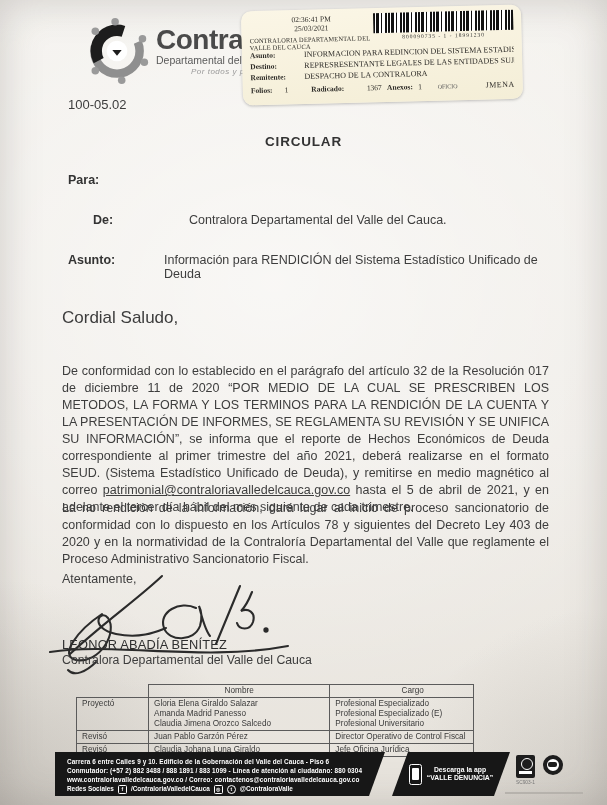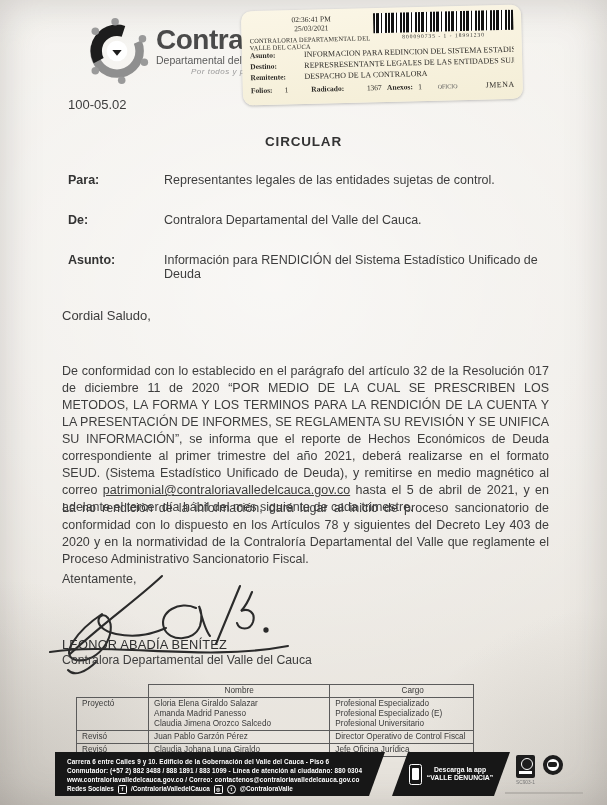--- a/index.html
+++ b/index.html
@@ -45,22 +45,22 @@
   .stamp-bottom .gap1{width:14px;} .stamp-bottom .gap2{width:26px;}
   .stamp-bottom .gap3{width:6px;} .stamp-bottom .gap4{width:18px;}
   .stamp-tipo{font-size:6px;color:#555;}
   .stamp-user{margin-left:28px;font-size:8px;letter-spacing:.5px;}
   
   .refcode{position:absolute;left:68px;top:97px;font-size:13px;}
   .doc-title{position:absolute;left:0;top:134px;width:100%;text-align:center;font-size:13.5px;font-weight:bold;letter-spacing:.8px;color:#333;}
   .meta-row{position:absolute;left:68px;width:490px;display:flex;font-size:12.5px;}
   .meta-label{font-weight:bold;width:96px;flex:none;color:#333;}
   .meta-val{color:#3d3d3d;}
-  .row-para{top:173px;} .row-de{top:213px;} .row-asunto{top:253px;}
-  .greeting{position:absolute;left:62px;top:308px;font-size:13px;}
+  .row-para{top:173px;} .row-de{top:213px;margin-left:25px;} .row-asunto{top:253px;}
+  .greeting{position:absolute;left:62px;top:308px;font-size:17px;}
   .para{position:absolute;left:62px;width:487px;font-size:12.5px;line-height:17.1px;text-align:justify;color:#3d3d3d;}
   .p1{top:350px;} .p2{top:487px;}
   .quote{}
   .email{text-decoration:underline;color:#3d3d3d;}
   .closing{position:absolute;left:62px;top:572px;font-size:12.5px;}
   .sig-svg{position:absolute;left:44px;top:570px;pointer-events:none;}
   .sig-name{position:absolute;left:62px;top:637px;font-size:12.8px;font-weight:normal;color:#2f2f2f;letter-spacing:.2px;}
   .sig-title{position:absolute;left:62px;top:653px;font-size:12.3px;color:#3d3d3d;}
   
   .appr{position:absolute;left:76px;top:684px;width:398px;border-collapse:collapse;font-size:8.2px;color:#3a3a3a;}
@@ -162,21 +162,20 @@
       <span class="stamp-tipo">OFICIO</span>
       <span class="stamp-user">JMENA</span>
     </div>
   </div>
 
   <div class="refcode">100-05.02</div>
   <div class="doc-title">CIRCULAR</div>
 
   <div class="meta-row row-para">
     <span class="meta-label">Para:</span>
-    <span class="meta-val">Representantes legales de las entidades sujetas de control.</span>
   </div>
   <div class="meta-row row-de">
     <span class="meta-label">De:</span>
     <span class="meta-val">Contralora Departamental del Valle del Cauca.</span>
   </div>
   <div class="meta-row row-asunto">
     <span class="meta-label">Asunto:</span>
     <span class="meta-val">Información para RENDICIÓN del Sistema Estadístico Unificado de Deuda</span>
   </div>
 

